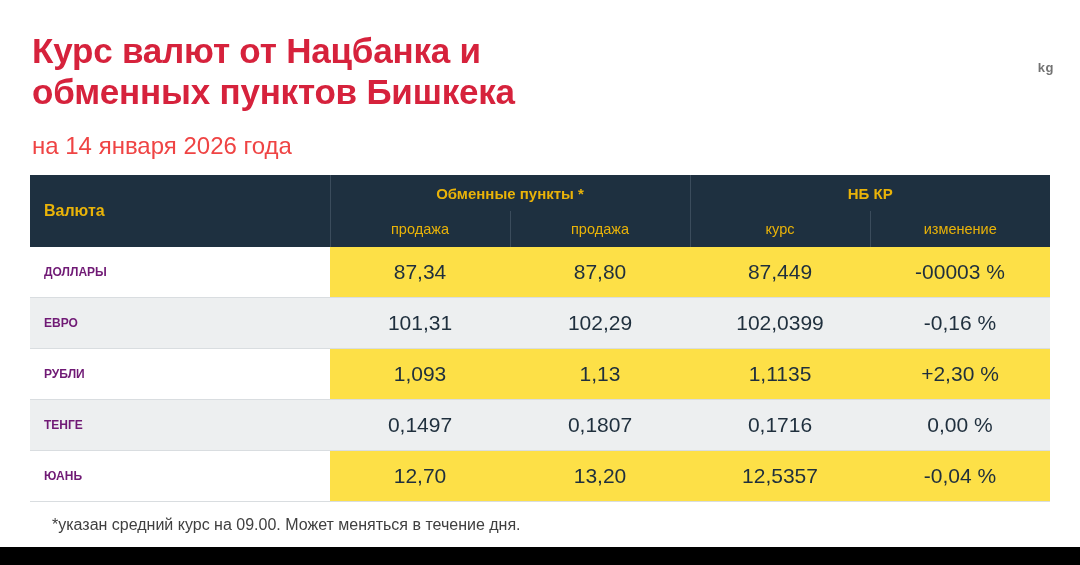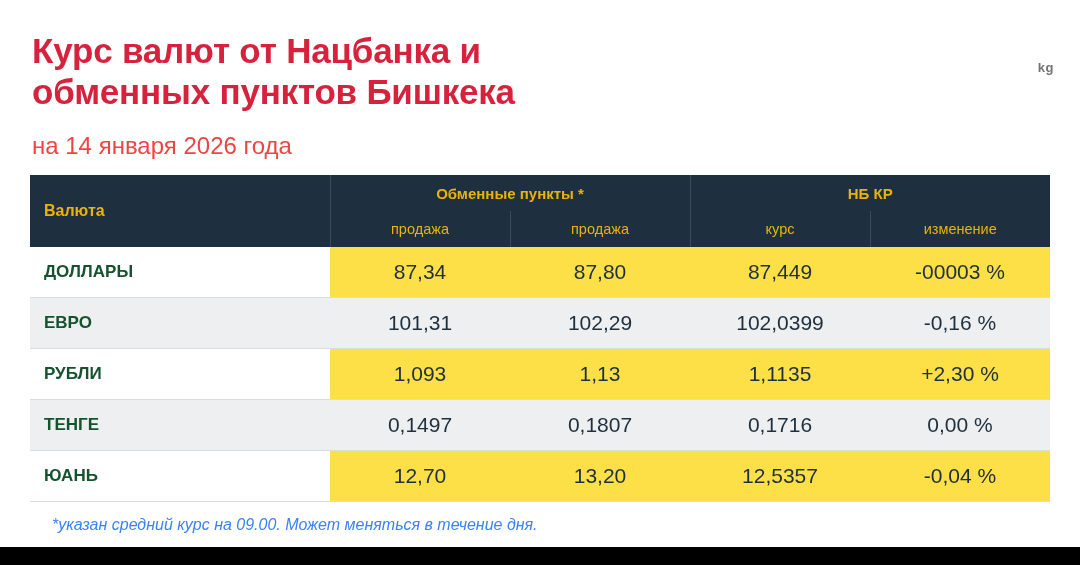--- a/index.html
+++ b/index.html
@@ -111,47 +111,46 @@
     border-left: 1px solid #3b4c5c;
   }
   .hdr-currency {
     font-size: 16px;
     font-weight: bold;
     text-align: left;
     padding-left: 14px !important;
     vertical-align: middle;
   }
   td.cur-name {
-    font-size: 17px;
-    font-weight: bold;
-    color: #14532d;
+    font-size: 12px;
+    font-weight: bold;
+    color: #701a75;
     text-align: left;
     padding-left: 14px !important;
     height: 50px;
     background: #ffffff;
   }
   td.val {
     font-size: 21px;
     color: #1f2f3d;
     text-align: center;
     height: 50px;
     background: #fde047;
   }
   tr.alt td.cur-name, tr.alt td.val {
     background: #edeff0;
   }
   tr.datarow td {
     border-bottom: 1px solid #d9dde0;
   }
   .footnote {
     font-size: 16px;
-    color: #3b82f6;
+    color: #404040;
     padding: 14px 0 14px 22px;
     background: #ffffff;
-    font-style: italic;
   }
 
   
   .bottom-bar {
     position: absolute;
     left: 0;
     bottom: 0;
     width: 1080px;
     height: 18px;
     background: #000000;

